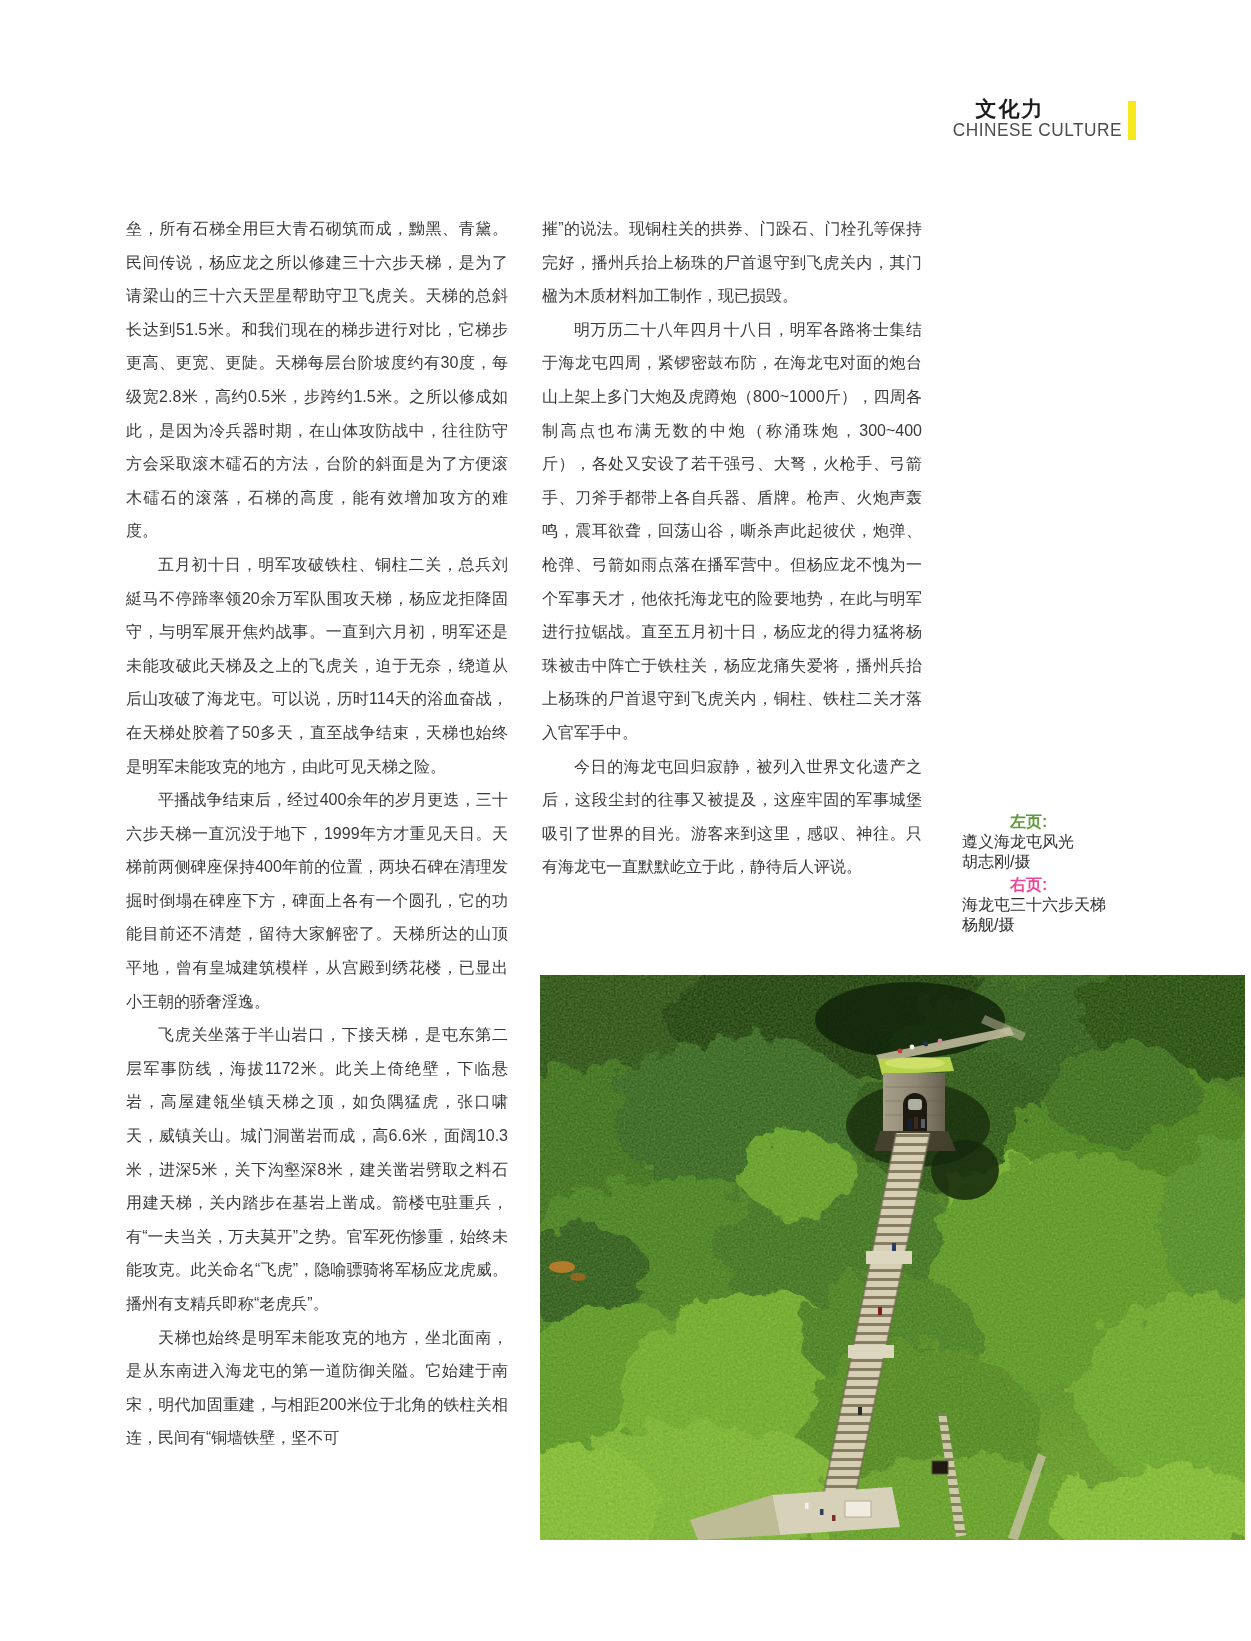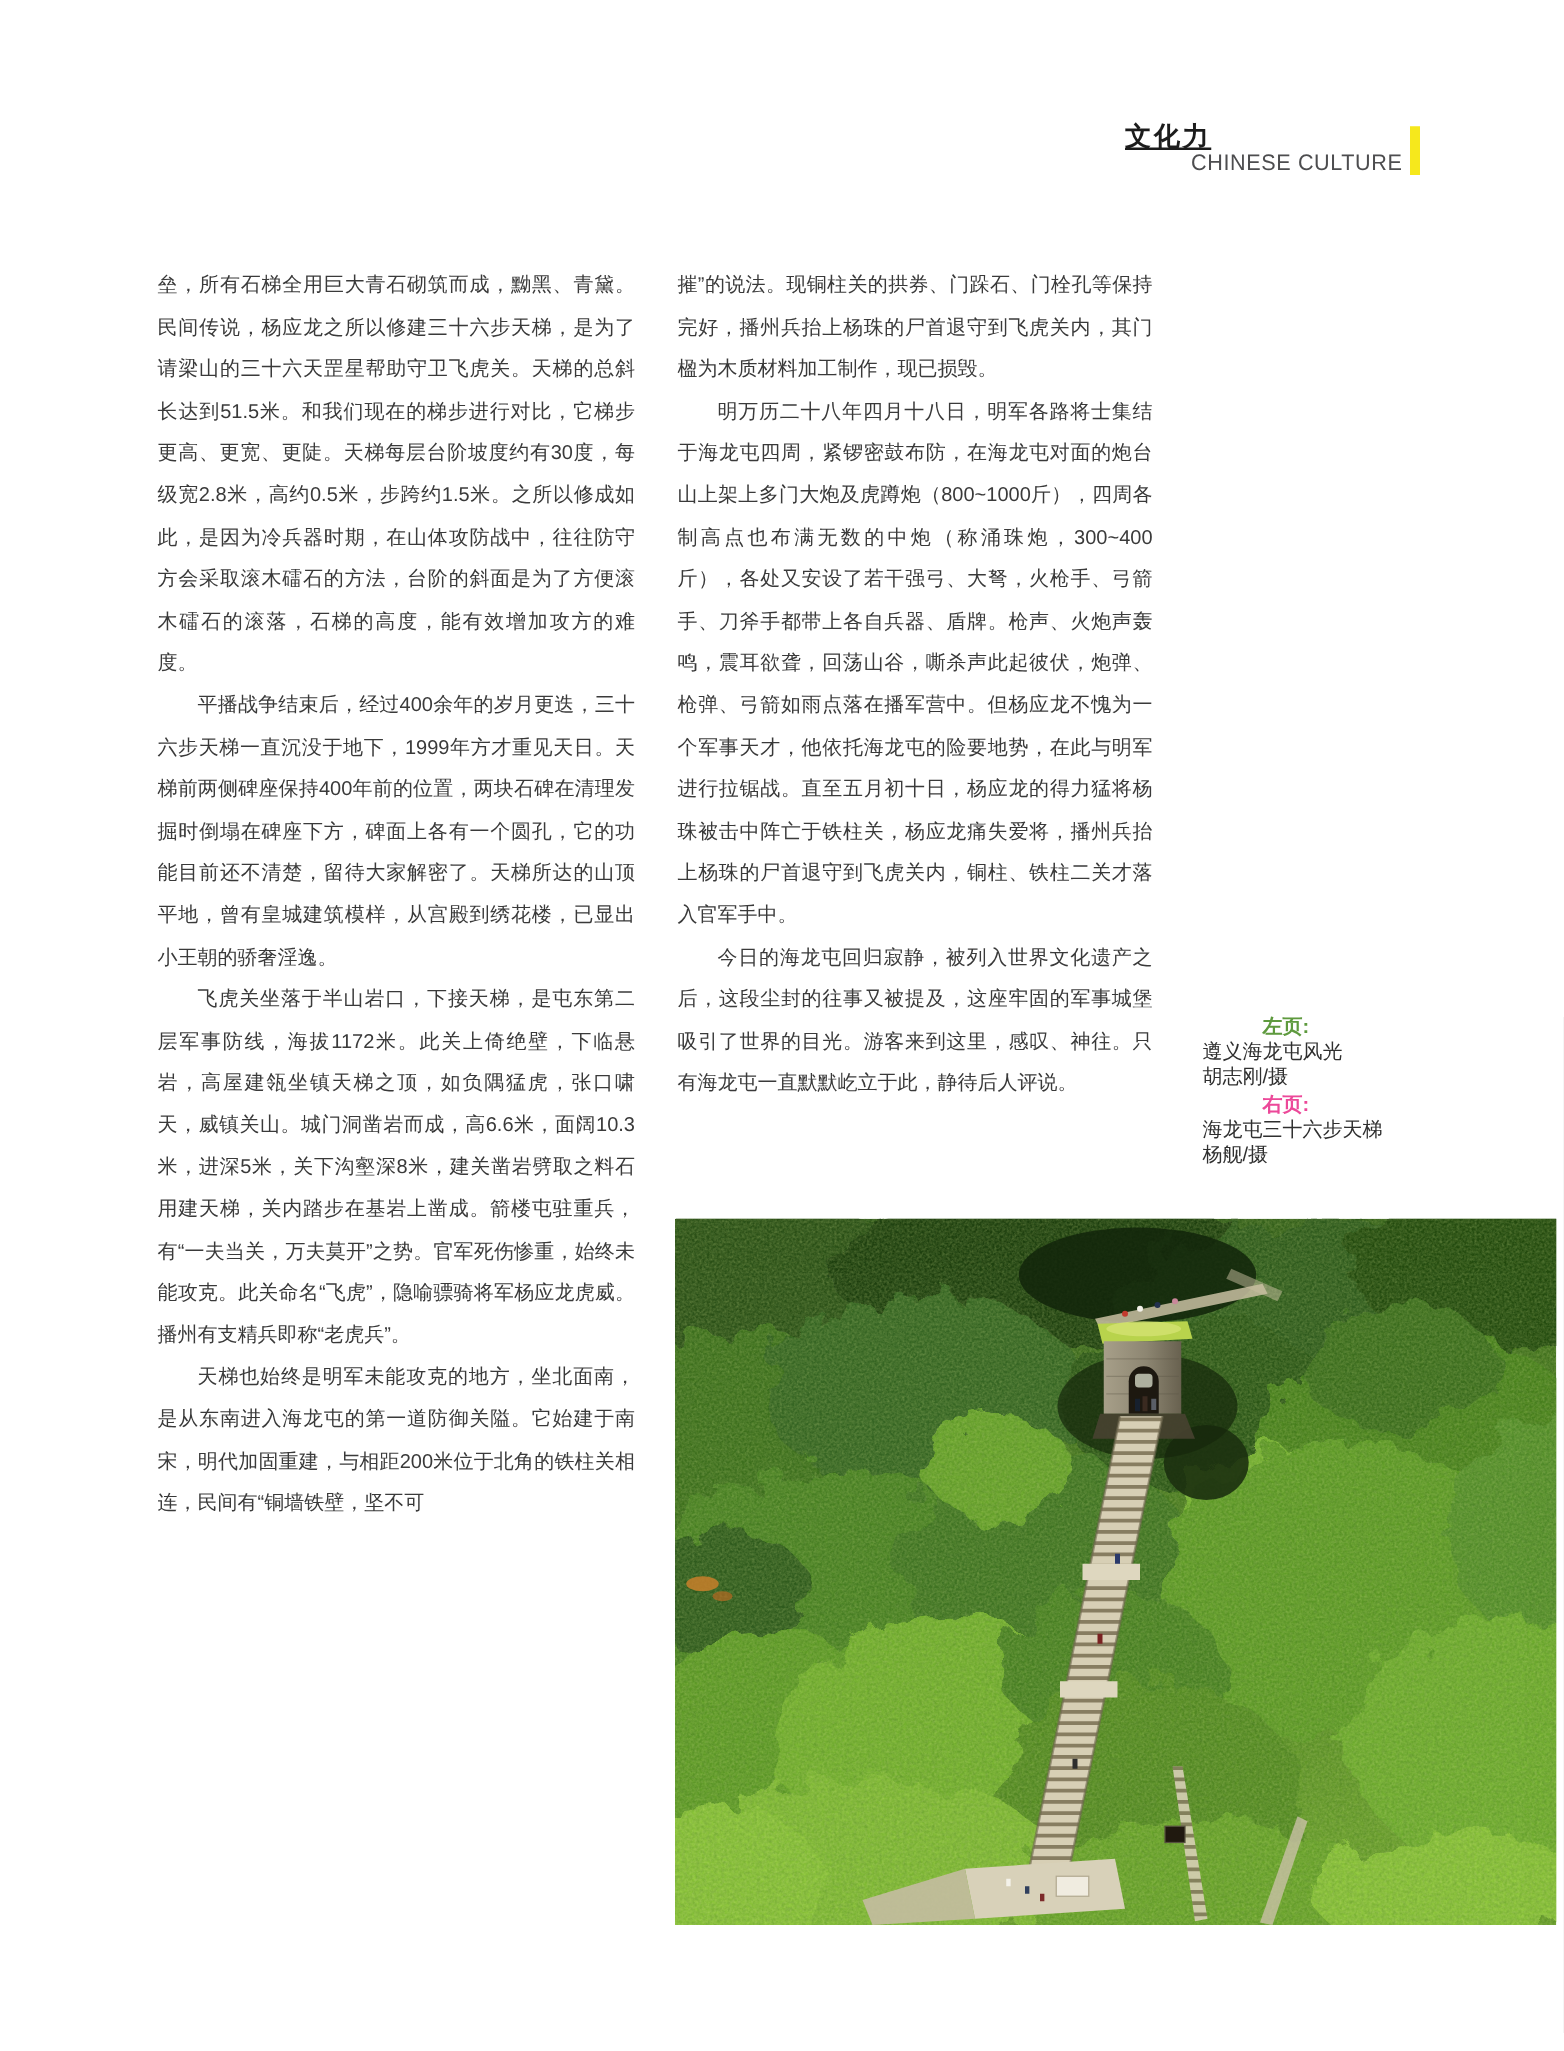--- a/index.html
+++ b/index.html
@@ -8,23 +8,22 @@
     width:1251px;height:1641px;
     margin:0 auto;
     background:#ffffff;
     font-family:"Liberation Sans","DejaVu Sans",sans-serif;
     color:#363636;
     overflow:hidden;
   }
   
   .hdr-cn{
     position:absolute;left:900px;top:95px;width:220px;
-    text-align:left;font-size:21px;font-weight:bold;color:#1c1c1c;
+    text-align:center;font-size:21px;font-weight:bold;color:#1c1c1c;
     letter-spacing:2px;
-    text-decoration:underline;
   }
   .hdr-en{
     position:absolute;left:880px;top:120px;width:242px;
     text-align:right;font-size:18px;font-weight:400;color:#4d4d4f;
     letter-spacing:.5px;transform:scaleX(.96);transform-origin:right center;
   }
   .hdr-bar{
     position:absolute;left:1128px;top:101px;width:8px;height:39px;
   }
   
@@ -55,20 +54,21 @@
 <body>
 
 <div class="page">
 
   <div class="hdr-cn">文化力</div>
   <div class="hdr-en">CHINESE CULTURE</div>
   <div class="hdr-bar" style="background:#f6e81c"></div>
 
   <div class="col col-left">
     <p class="cont">垒，所有石梯全用巨大青石砌筑而成，黝黑、青黛。民间传说，杨应龙之所以修建三十六步天梯，是为了请梁山的三十六天罡星帮助守卫飞虎关。天梯的总斜长达到51.5米。和我们现在的梯步进行对比，它梯步更高、更宽、更陡。天梯每层台阶坡度约有30度，每级宽2.8米，高约0.5米，步跨约1.5米。之所以修成如此，是因为冷兵器时期，在山体攻防战中，往往防守方会采取滚木礌石的方法，台阶的斜面是为了方便滚木礌石的滚落，石梯的高度，能有效增加攻方的难度。</p>
+    <p>五月初十日，明军攻破铁柱、铜柱二关，总兵刘綎马不停蹄率领20余万军队围攻天梯，杨应龙拒降固守，与明军展开焦灼战事。一直到六月初，明军还是未能攻破此天梯及之上的飞虎关，迫于无奈，绕道从后山攻破了海龙屯。可以说，历时114天的浴血奋战，在天梯处胶着了50多天，直至战争结束，天梯也始终是明军未能攻克的地方，由此可见天梯之险。</p>
     <p>平播战争结束后，经过400余年的岁月更迭，三十六步天梯一直沉没于地下，1999年方才重见天日。天梯前两侧碑座保持400年前的位置，两块石碑在清理发掘时倒塌在碑座下方，碑面上各有一个圆孔，它的功能目前还不清楚，留待大家解密了。天梯所达的山顶平地，曾有皇城建筑模样，从宫殿到绣花楼，已显出小王朝的骄奢淫逸。</p>
     <p>飞虎关坐落于半山岩口，下接天梯，是屯东第二层军事防线，海拔1172米。此关上倚绝壁，下临悬岩，高屋建瓴坐镇天梯之顶，如负隅猛虎，张口啸天，威镇关山。城门洞凿岩而成，高6.6米，面阔10.3米，进深5米，关下沟壑深8米，建关凿岩劈取之料石用建天梯，关内踏步在基岩上凿成。箭楼屯驻重兵，有“一夫当关，万夫莫开”之势。官军死伤惨重，始终未能攻克。此关命名“飞虎”，隐喻骠骑将军杨应龙虎威。播州有支精兵即称“老虎兵”。</p>
     <p>天梯也始终是明军未能攻克的地方，坐北面南，是从东南进入海龙屯的第一道防御关隘。它始建于南宋，明代加固重建，与相距200米位于北角的铁柱关相连，民间有“铜墙铁壁，坚不可</p>
   </div>
 
   <div class="col col-right">
     <p class="cont">摧”的说法。现铜柱关的拱券、门跺石、门栓孔等保持完好，播州兵抬上杨珠的尸首退守到飞虎关内，其门楹为木质材料加工制作，现已损毁。</p>
     <p>明万历二十八年四月十八日，明军各路将士集结于海龙屯四周，紧锣密鼓布防，在海龙屯对面的炮台山上架上多门大炮及虎蹲炮（800~1000斤），四周各制高点也布满无数的中炮（称涌珠炮，300~400斤），各处又安设了若干强弓、大弩，火枪手、弓箭手、刀斧手都带上各自兵器、盾牌。枪声、火炮声轰鸣，震耳欲聋，回荡山谷，嘶杀声此起彼伏，炮弹、枪弹、弓箭如雨点落在播军营中。但杨应龙不愧为一个军事天才，他依托海龙屯的险要地势，在此与明军进行拉锯战。直至五月初十日，杨应龙的得力猛将杨珠被击中阵亡于铁柱关，杨应龙痛失爱将，播州兵抬上杨珠的尸首退守到飞虎关内，铜柱、铁柱二关才落入官军手中。</p>
     <p>今日的海龙屯回归寂静，被列入世界文化遗产之后，这段尘封的往事又被提及，这座牢固的军事城堡吸引了世界的目光。游客来到这里，感叹、神往。只有海龙屯一直默默屹立于此，静待后人评说。</p>
   </div>

